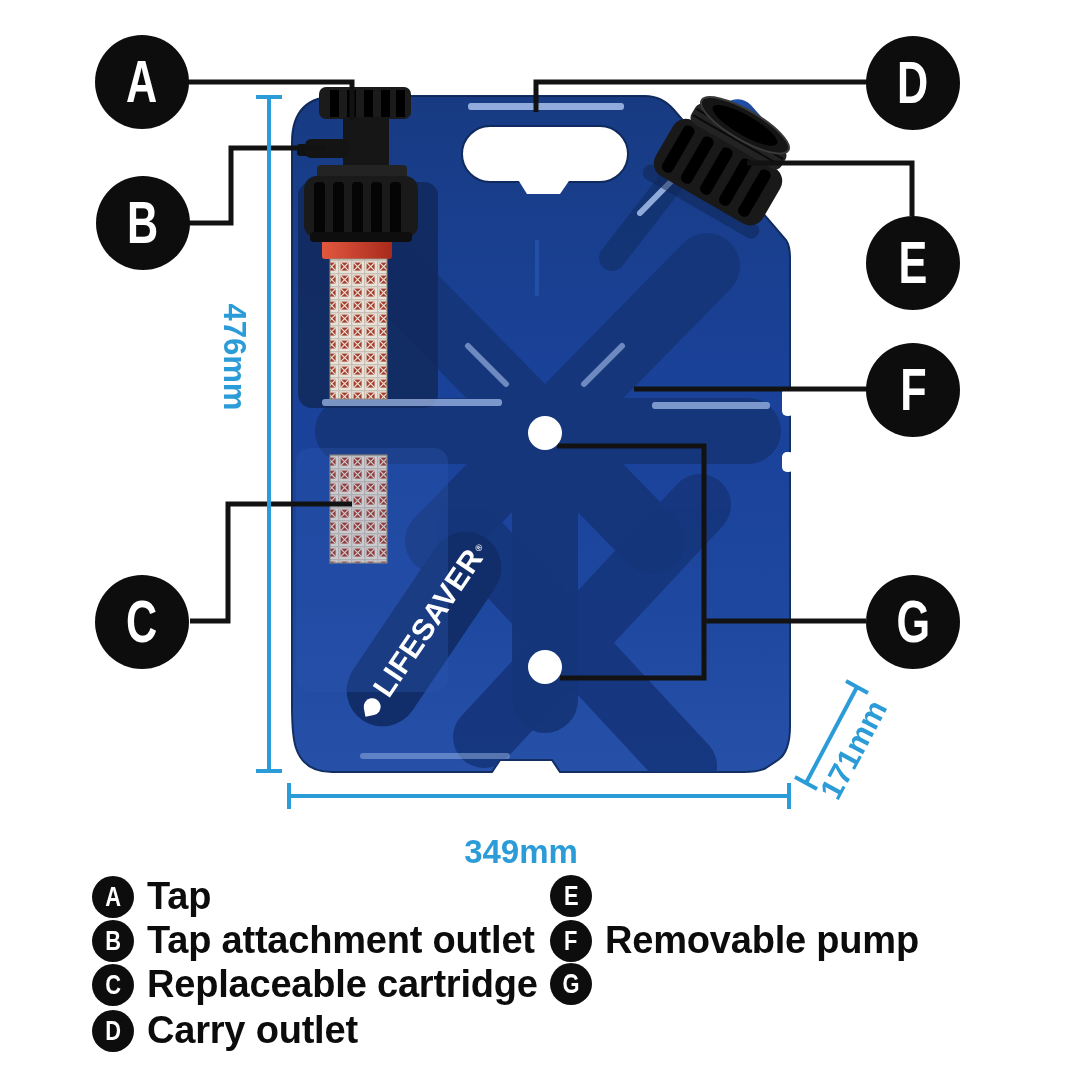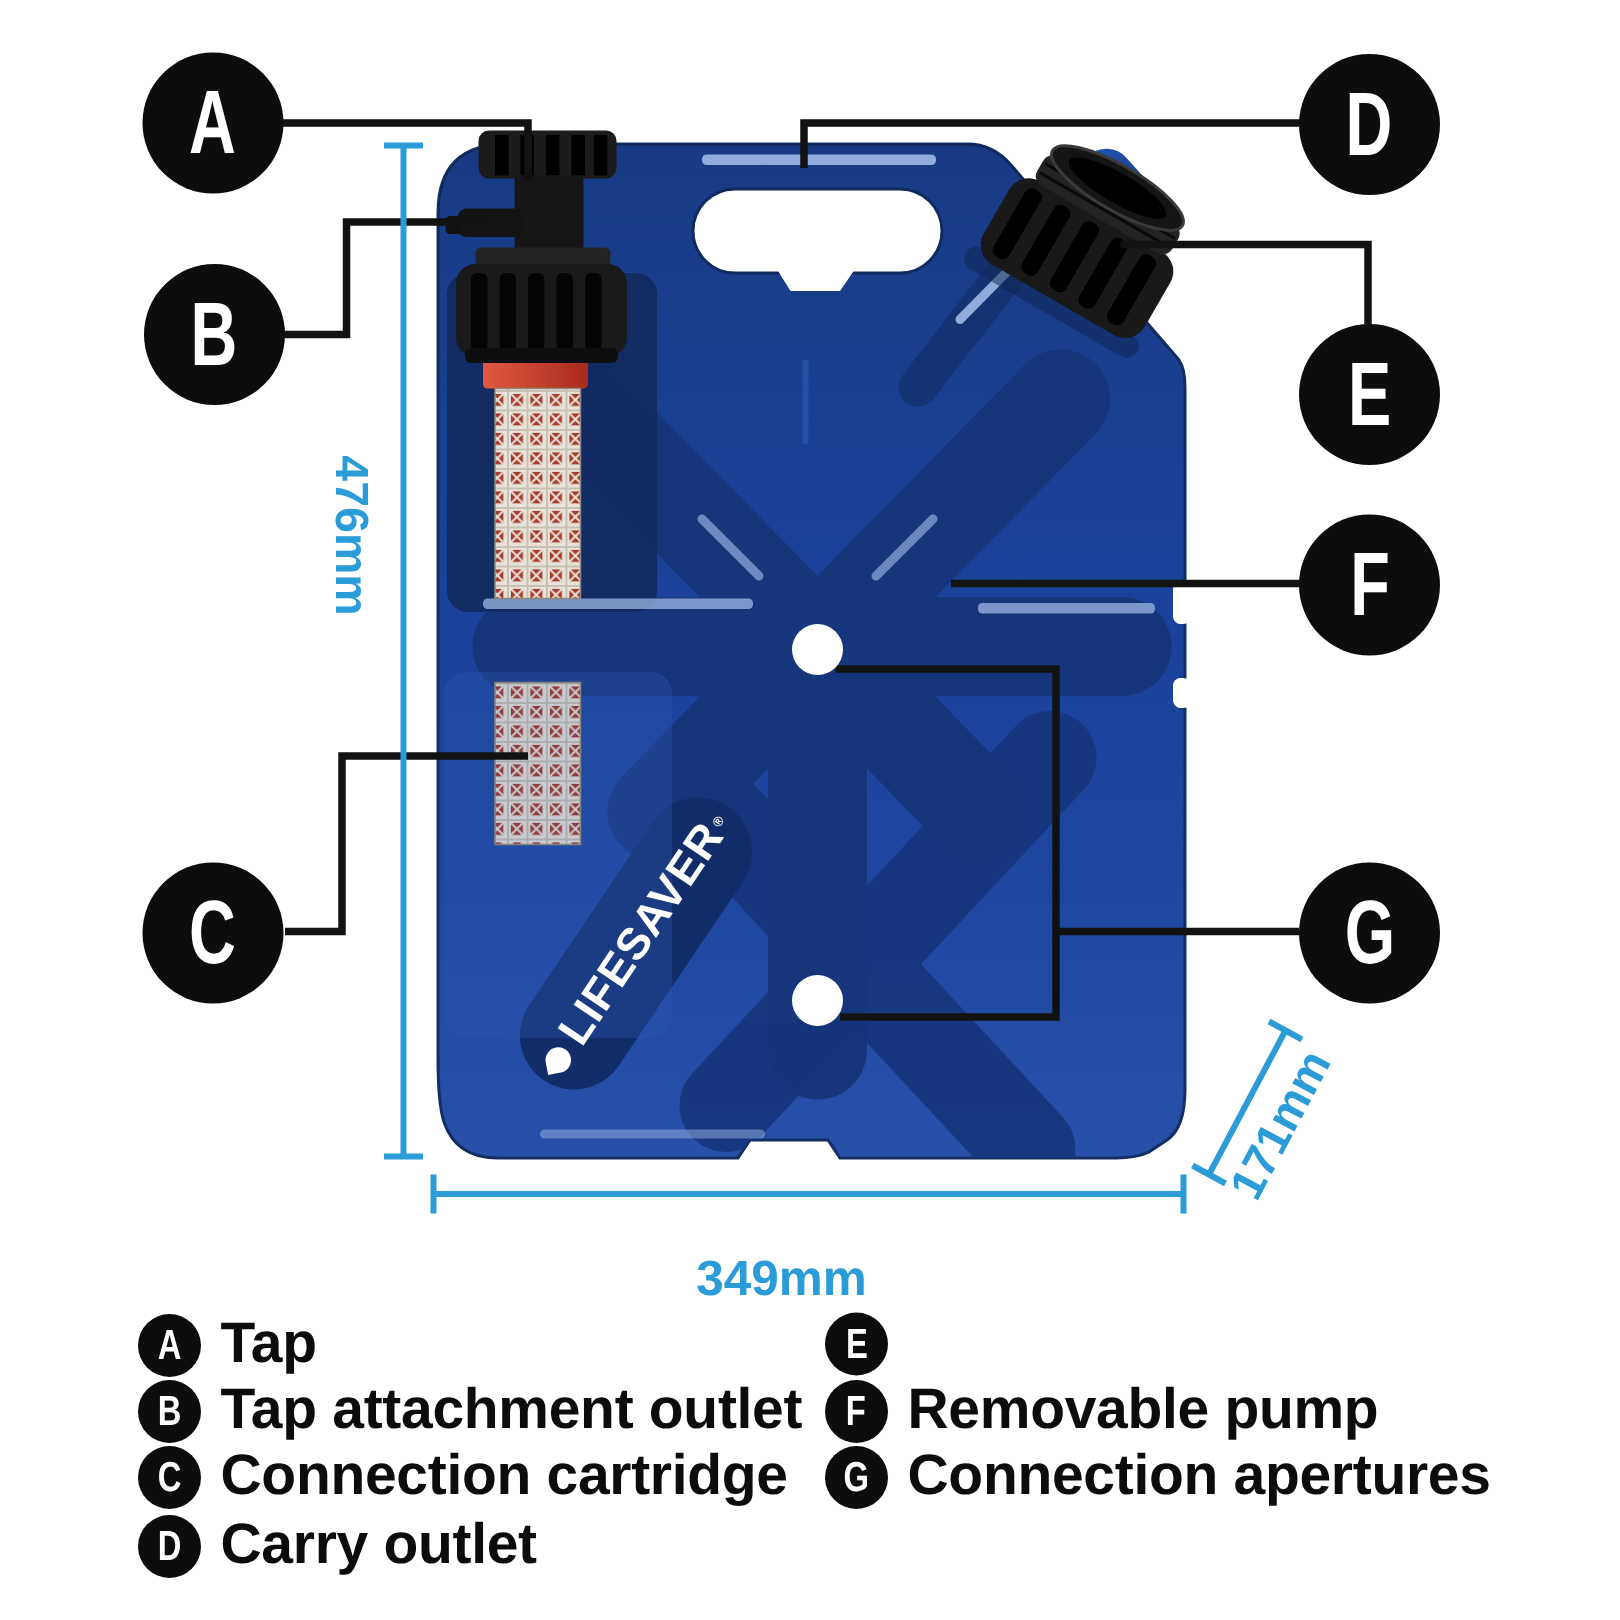--- a/index.html
+++ b/index.html
@@ -242,21 +242,21 @@
   <div class="legend-row" style="left:92px;top:919px;">
     <div class="legend-dot">
         <span>B</span>
       </div>
     <div class="legend-label">Tap attachment outlet</div>
   </div>
   <div class="legend-row" style="left:92px;top:963px;">
     <div class="legend-dot">
         <span>C</span>
       </div>
-    <div class="legend-label">Connection cartridge</div>
+    <div class="legend-label">Replaceable cartridge</div>
   </div>
   <div class="legend-row" style="left:92px;top:1009px;">
     <div class="legend-dot">
         <span>D</span>
       </div>
     <div class="legend-label">Carry outlet</div>
   </div>
   <div class="legend-row" style="left:550px;top:875px;">
     <div class="legend-dot">
         <span>E</span>
@@ -265,16 +265,15 @@
   <div class="legend-row" style="left:550px;top:919px;">
     <div class="legend-dot">
         <span>F</span>
       </div>
     <div class="legend-label">Removable pump</div>
   </div>
   <div class="legend-row" style="left:550px;top:963px;">
     <div class="legend-dot">
         <span>G</span>
       </div>
-    <div class="legend-label">Connection apertures</div>
   </div>
 
 </div>
 
 </body></html>

